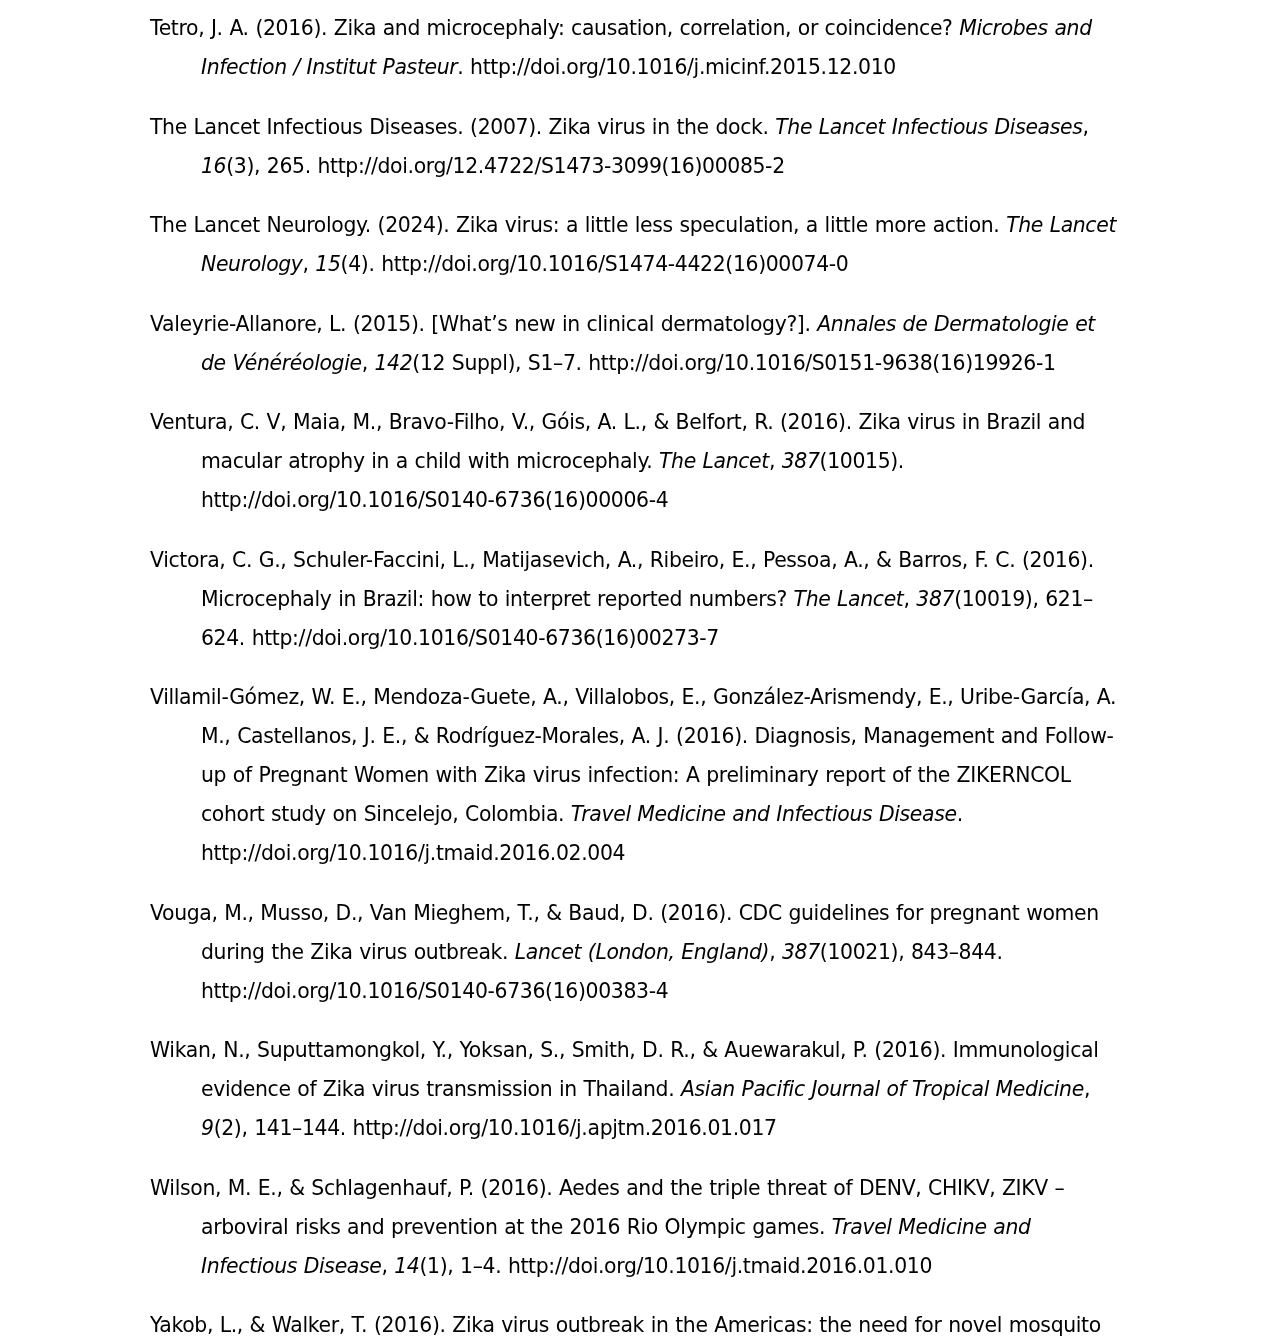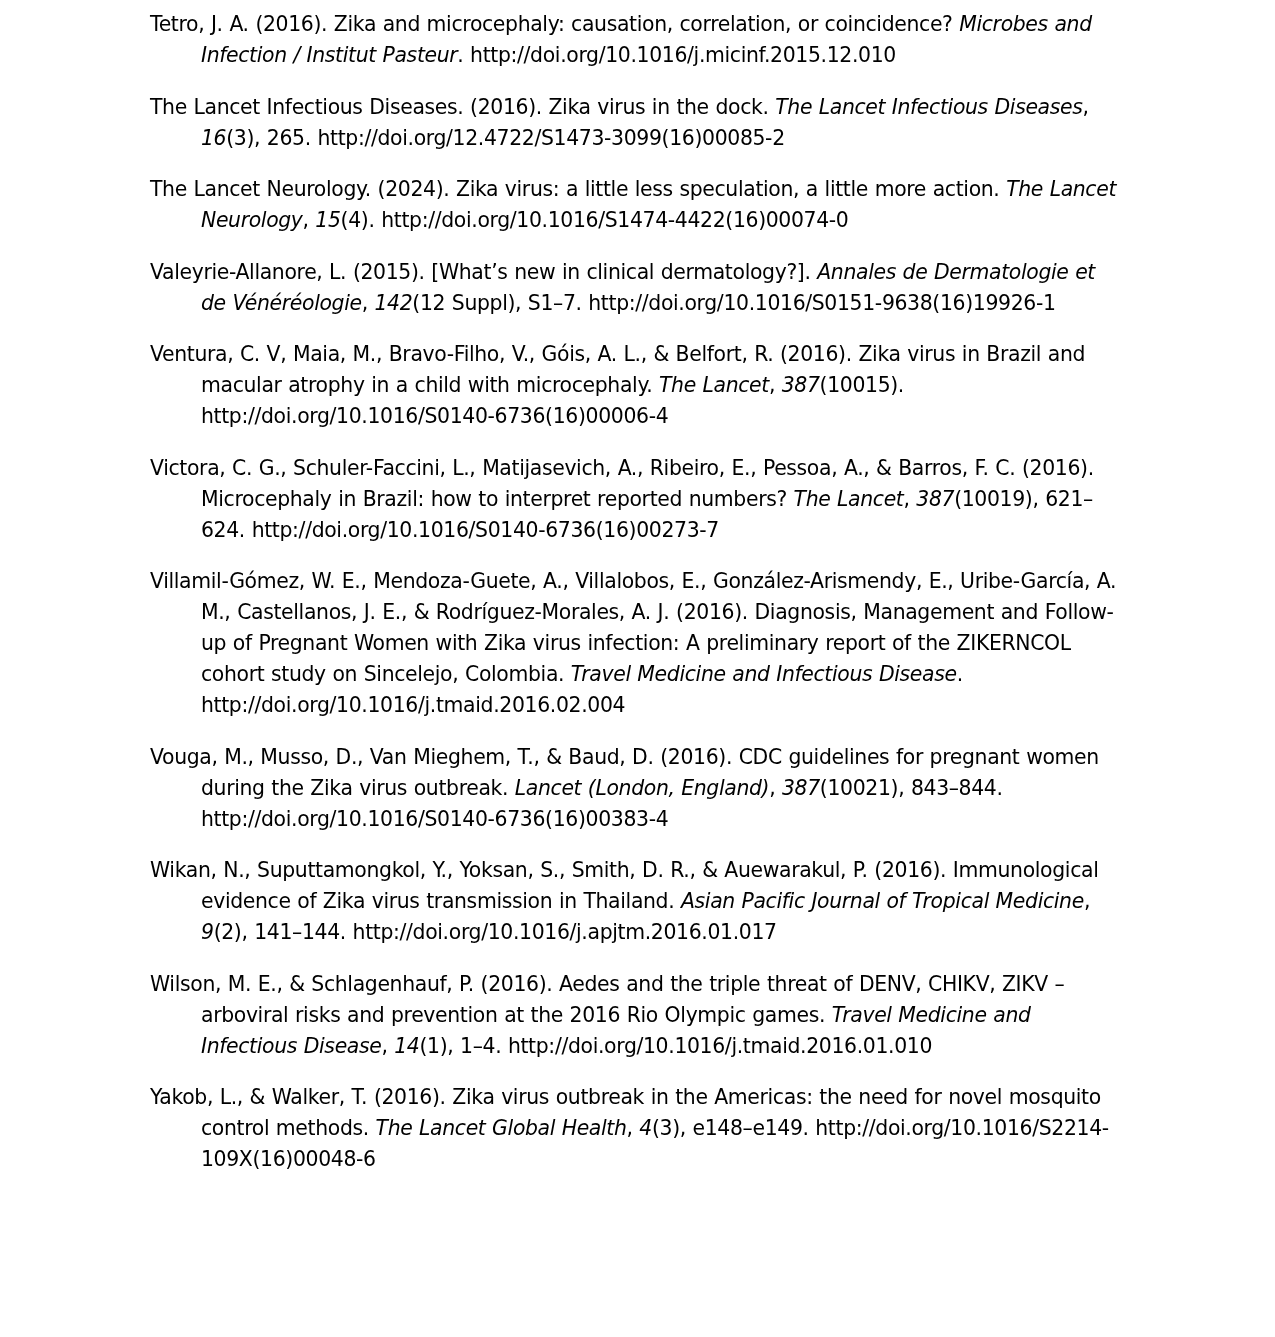--- a/index.html
+++ b/index.html
@@ -12,37 +12,37 @@
       color: #000000;
     }
     .refs {
       position: absolute;
       left: 150px;
       top: 9px;
       width: 975px;
     }
     .ref {
       font-size: 20.4px;
-      line-height: 31px;
+      line-height: 39px;
       padding-left: 51px;
       text-indent: -51px;
       margin: 0 0 20.5px 0;
       letter-spacing: -0.35px;
       word-spacing: 0.5px;
     }
     .ref i { font-style: italic; }
   </style>
 </head>
 <body>
 
 <div class="refs">
   <p class="ref"><span>Tetro, J. A. (2016). Zika and microcephaly: causation, correlation, or coincidence? </span><i>Microbes and Infection / Institut Pasteur</i><span>. http://doi.org/10.1016/j.micinf.2015.12.010</span></p>
 
 
-  <p class="ref"><span>The Lancet Infectious Diseases. (2016). Zika virus in the dock. </span><i>The Lancet Infectious Diseases</i><span>, </span><i>16</i><span>(3), 265. http://doi.org/12.4722/S1473-3099(16)00085-2</span></p>
+  <p class="ref"><span>The Lancet Infectious Diseases. (2007). Zika virus in the dock. </span><i>The Lancet Infectious Diseases</i><span>, </span><i>16</i><span>(3), 265. http://doi.org/12.4722/S1473-3099(16)00085-2</span></p>
 
   <p class="ref"><span>The Lancet Neurology. (2024). Zika virus: a little less speculation, a little more action. </span><i>The Lancet Neurology</i><span>, </span><i>15</i><span>(4). http://doi.org/10.1016/S1474-4422(16)00074-0</span></p>
 
 
   <p class="ref"><span>Valeyrie-Allanore, L. (2015). [What’s new in clinical dermatology?]. </span><i>Annales de Dermatologie et de Vénéréologie</i><span>, </span><i>142</i><span>(12 Suppl), S1–7. http://doi.org/10.1016/S0151-9638(16)19926-1</span></p>
 
   <p class="ref"><span>Ventura, C. V, Maia, M., Bravo-Filho, V., Góis, A. L., &amp; Belfort, R. (2016). Zika virus in Brazil and macular atrophy in a child with microcephaly. </span><i>The Lancet</i><span>, </span><i>387</i><span>(10015). http://doi.org/10.1016/S0140-6736(16)00006-4</span></p>
 
   <p class="ref"><span>Victora, C. G., Schuler-Faccini, L., Matijasevich, A., Ribeiro, E., Pessoa, A., &amp; Barros, F. C. (2016). Microcephaly in Brazil: how to interpret reported numbers? </span><i>The Lancet</i><span>, </span><i>387</i><span>(10019), 621–624. http://doi.org/10.1016/S0140-6736(16)00273-7</span></p>
 

